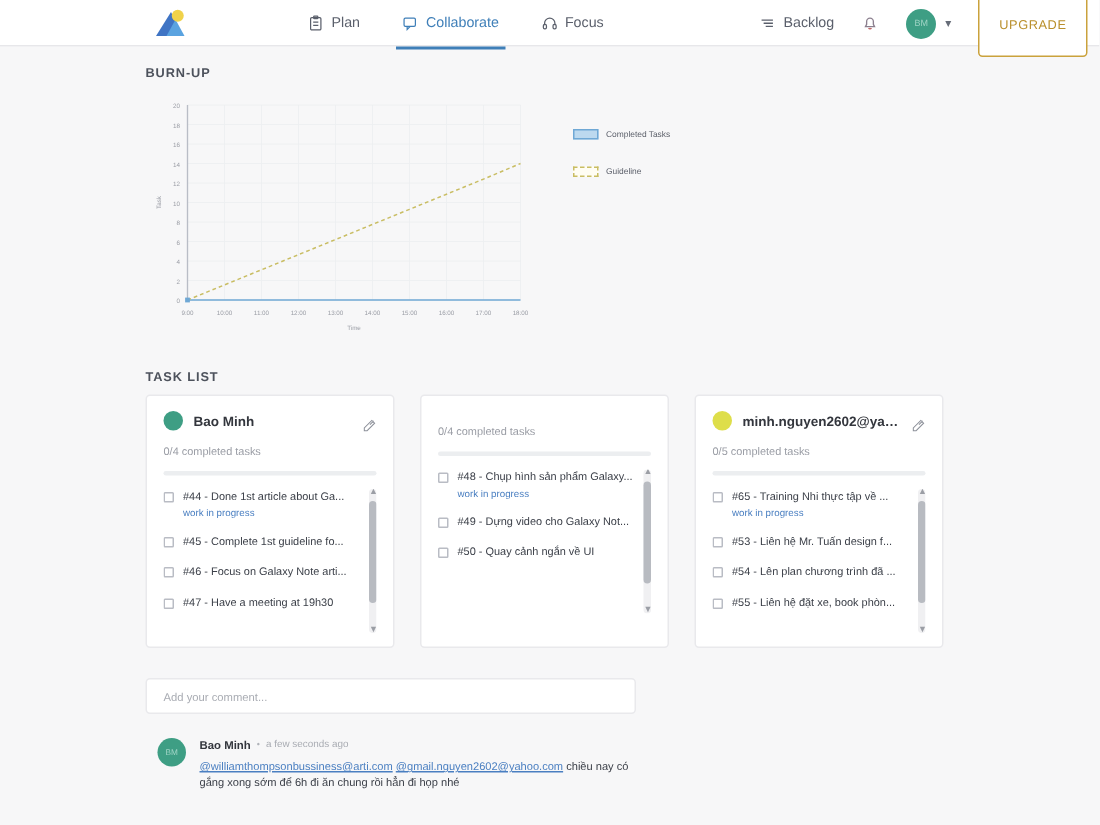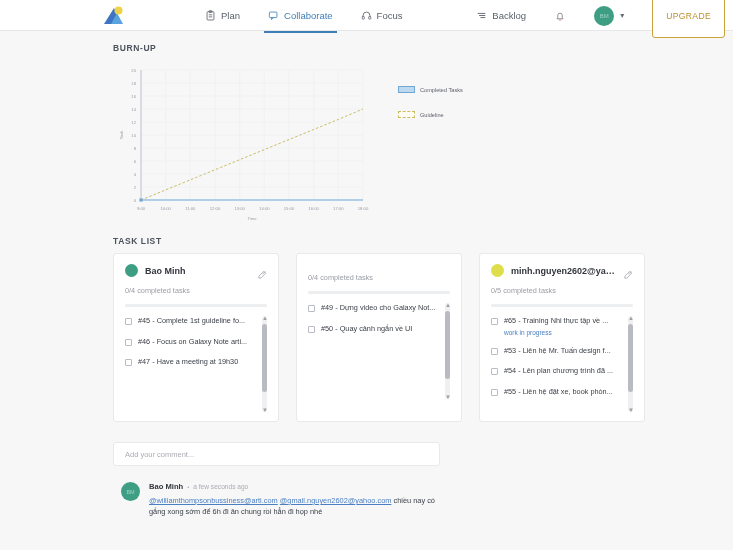--- a/index.html
+++ b/index.html
@@ -34,54 +34,54 @@
   .nav-item.active { color: #3f7fb8; }
   .nav-item.active::after {
     content: ""; position: absolute; left: -4px; right: -4px; bottom: 0;
     height: 2px; background: #3f7fb8;
   }
   .nav-ico { width: 11px; height: 11px; display: inline-block; }
   .nav-ico svg { display:block; }
 
   .header-right {
     position: absolute; right: 8px; top: 0; height: 31px;
-    display: flex; align-items: center; gap: 28px;
+    display: flex; align-items: center; gap: 18px;
   }
   .backlog { display: flex; align-items: center; gap: 5px; font-size: 9.5px; color: #5a5f6b; cursor: pointer; }
   .bell { width: 12px; height: 13px; position: relative; cursor: pointer; }
   .avatar-wrap { display:flex; align-items:center; gap: 6px; cursor: pointer; }
   .avatar {
     width: 20px; height: 20px; border-radius: 50%;
     background: #3e9e84; color: #9fd4c5;
     font-size: 6px; display: flex; align-items: center; justify-content: center;
   }
   .caret { font-size: 8px; color: #666c78; }
   .upgrade {
     border: 1px solid #caa23c; color: #b98f2b; background: #fff;
     font-size: 8.5px; letter-spacing: .4px;
     padding: 16px 13px; border-radius: 3px; cursor: pointer;
   }
 
   
-  .content { padding: 12px 0 0 16px; }
+  .content { padding: 12px 0 0 0; }
   .section-title {
     font-size: 8.5px; font-weight: bold; color: #4d525c;
     letter-spacing: .6px; margin-left: 97px; margin-bottom: 7px;
   }
 
   
   .chart-area { position: relative; height: 172px; margin-left: 97px; width: 540px; }
   .chart-svg { position: absolute; left: 0; top: 0; }
   .legend { position: absolute; left: 285px; top: 26px; font-size: 5.6px; color: #5e626c; }
   .legend-row { display: flex; align-items: center; gap: 5px; margin-bottom: 18px; }
   .swatch-blue { width: 17px; height: 7px; background: #bcd9ef; border: 1px solid #6fa8d5; }
   .swatch-yellow { width: 17px; height: 7px; background: #fffdf3; border: 1px dashed #c9bd63; }
 
   
-  .tasklist-wrap { margin-top: 4px; }
+  .tasklist-wrap { margin-top: 14px; }
   .cards { display: flex; gap: 17px; margin-left: 97px; }
   .card {
     width: 166px; background: #ffffff;
     border: 1px solid #e9e9ec; border-radius: 3px;
     padding: 10px 11px 9px 11px;
     position: relative;
   }
   .card-head { display: flex; align-items: center; gap: 7px; }
   .card-avatar { width: 13px; height: 13px; border-radius: 50%; flex: none; }
   .card-name {
@@ -292,20 +292,27 @@
               <div class="edit-icon"><svg width="10" height="10" viewBox="0 0 16 16" fill="none" stroke="#8d919a" stroke-width="1.1">
                   <path d="M13 2.6 L9 6.6 M3 13 V10 L11 2 l3 3 L6 13 Z"></path>
                 </svg></div>
             </div>
             <div class="card-sub">0/4 completed tasks</div>
             <div class="card-divider"></div>
             <div class="task-scroll">
               <div class="task">
                 <div class="checkbox"></div>
                 <div class="task-body">
+                  <div class="task-text">#44 - Done 1st article about Ga...</div>
+                  <div class="task-status">work in progress</div>
+                </div>
+              </div>
+              <div class="task">
+                <div class="checkbox"></div>
+                <div class="task-body">
                   <div class="task-text">#45 - Complete 1st guideline fo...</div>
                 </div>
               </div>
               <div class="task">
                 <div class="checkbox"></div>
                 <div class="task-body">
                   <div class="task-text">#46 - Focus on Galaxy Note arti...</div>
                 </div>
               </div>
               <div class="task">
@@ -318,20 +325,27 @@
                 <div class="scrollthumb"></div>
               </div>
               <div class="scroll-arrow up">▲</div>
               <div class="scroll-arrow down">▼</div>
             </div>
           </div>
           <div class="card">
             <div class="card-sub">0/4 completed tasks</div>
             <div class="card-divider"></div>
             <div class="task-scroll">
+              <div class="task">
+                <div class="checkbox"></div>
+                <div class="task-body">
+                  <div class="task-text">#48 - Chụp hình sản phẩm Galaxy...</div>
+                  <div class="task-status">work in progress</div>
+                </div>
+              </div>
               <div class="task">
                 <div class="checkbox"></div>
                 <div class="task-body">
                   <div class="task-text">#49 - Dựng video cho Galaxy Not...</div>
                 </div>
               </div>
               <div class="task">
                 <div class="checkbox"></div>
                 <div class="task-body">
                   <div class="task-text">#50 - Quay cảnh ngắn về UI</div>

